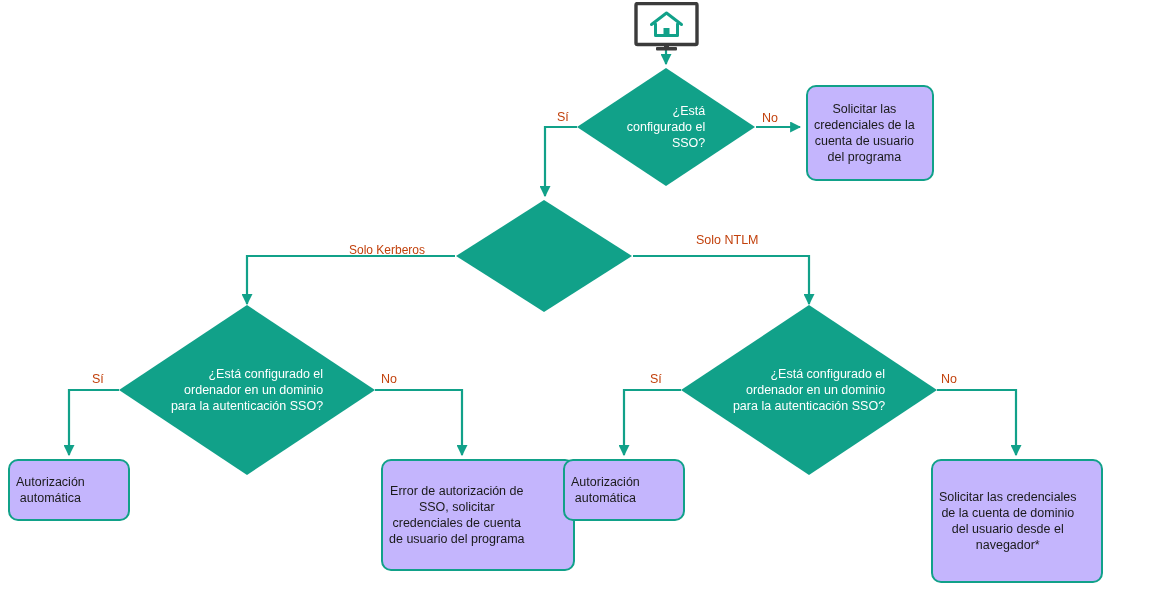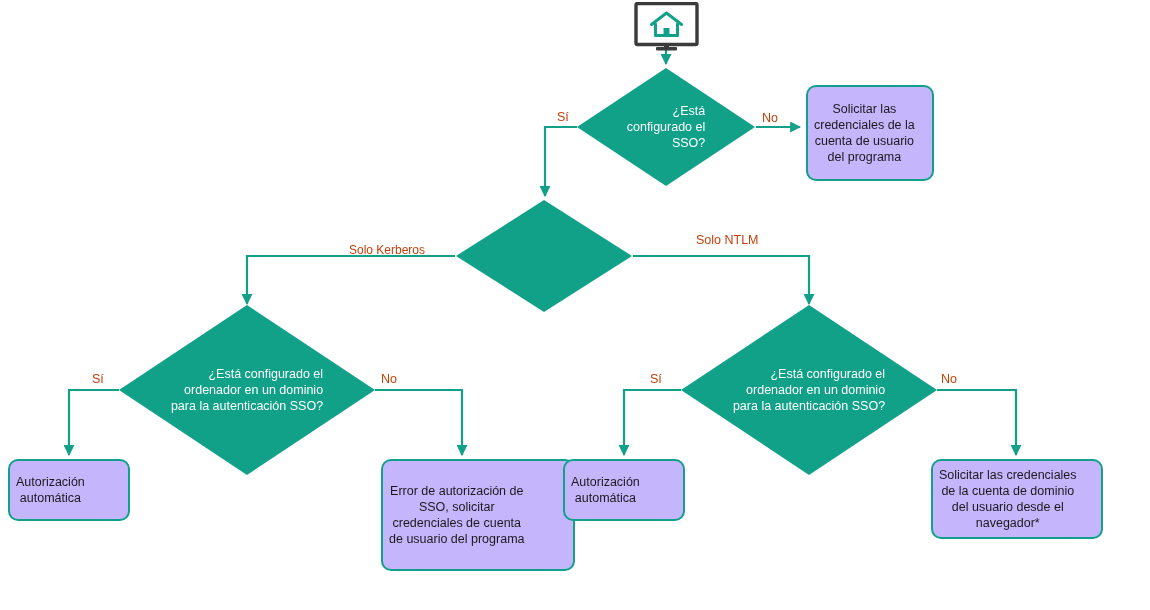--- a/index.html
+++ b/index.html
@@ -165,21 +165,21 @@
 SSO, solicitar
 credenciales de cuenta
 de usuario del programa</span>
   </div>
 
   <div class="rbox" style="left:563px; top:459px; width:122px; height:62px; font-size:12.5px;">
     <span class="btext">Autorización
 automática</span>
   </div>
 
-  <div class="rbox" style="left:931px; top:459px; width:172px; height:80px; font-size:12.5px;">
+  <div class="rbox" style="left:931px; top:459px; width:172px; height:124px; font-size:12.5px;">
     <span class="btext">Solicitar las credenciales
 de la cuenta de dominio
 del usuario desde el
 navegador*</span>
   </div>
 
   <span class="elabel" style="left:557px; top:111px; font-size:12.5px;">Sí</span>
 
   <span class="elabel" style="left:762px; top:112px; font-size:12.5px;">No</span>
 

